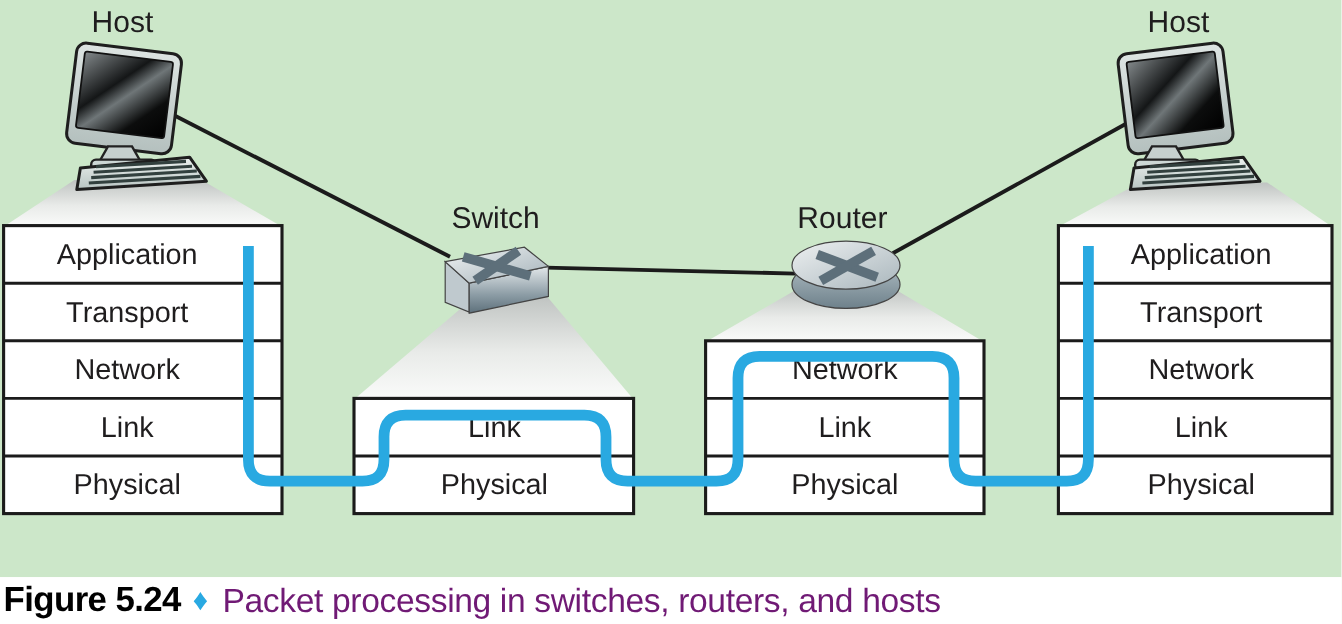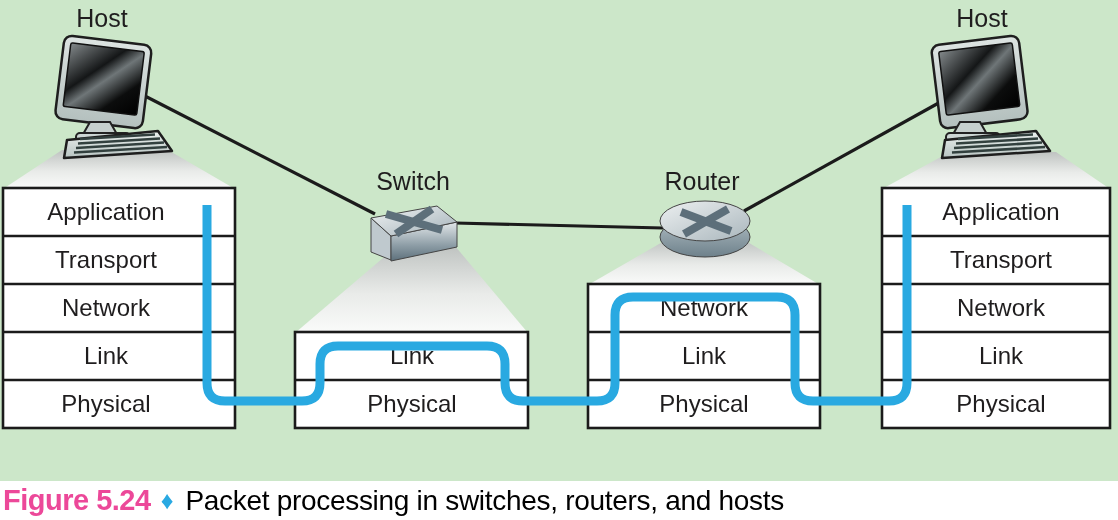--- a/index.html
+++ b/index.html
@@ -2,23 +2,23 @@
 <html><head>
 <meta charset="utf-8">
 <style>
   html,body{margin:0;padding:0;background:#ffffff;}
   .figure{position:relative;width:1118px;height:520px;overflow:hidden;
           font-family:"Liberation Sans",sans-serif;}
   .stage{position:absolute;top:0;left:0;width:1118px;height:481px;background:#cce7c9;}
   .stage svg{display:block;}
   .caption{position:absolute;left:0;top:481px;width:1118px;height:39px;background:#ffffff;
            display:flex;align-items:center;padding-left:3px;box-sizing:border-box;white-space:nowrap;}
-  .caption .fig-label{color:#ec4899;font-weight:bold;font-size:29px;letter-spacing:-0.5px;}
+  .caption .fig-label{color:#000000;font-weight:bold;font-size:29px;letter-spacing:-0.5px;}
   .caption .diamond{color:#29a9e2;font-size:25px;margin:0 12px 0 10px;}
-  .caption .cap-text{color:#000000;font-size:28px;letter-spacing:-0.3px;}
+  .caption .cap-text{color:#701a75;font-size:28px;letter-spacing:-0.3px;}
   text{font-family:"Liberation Sans",sans-serif;fill:#1f1d1e;}
   .device-label{font-size:25px;}
   .layer-label{font-size:24px;}
 </style>
 </head>
 <body>
 
 <div class="figure">
   <div class="stage">
     <svg width="1118" height="481" viewBox="0 0 1118 481">

